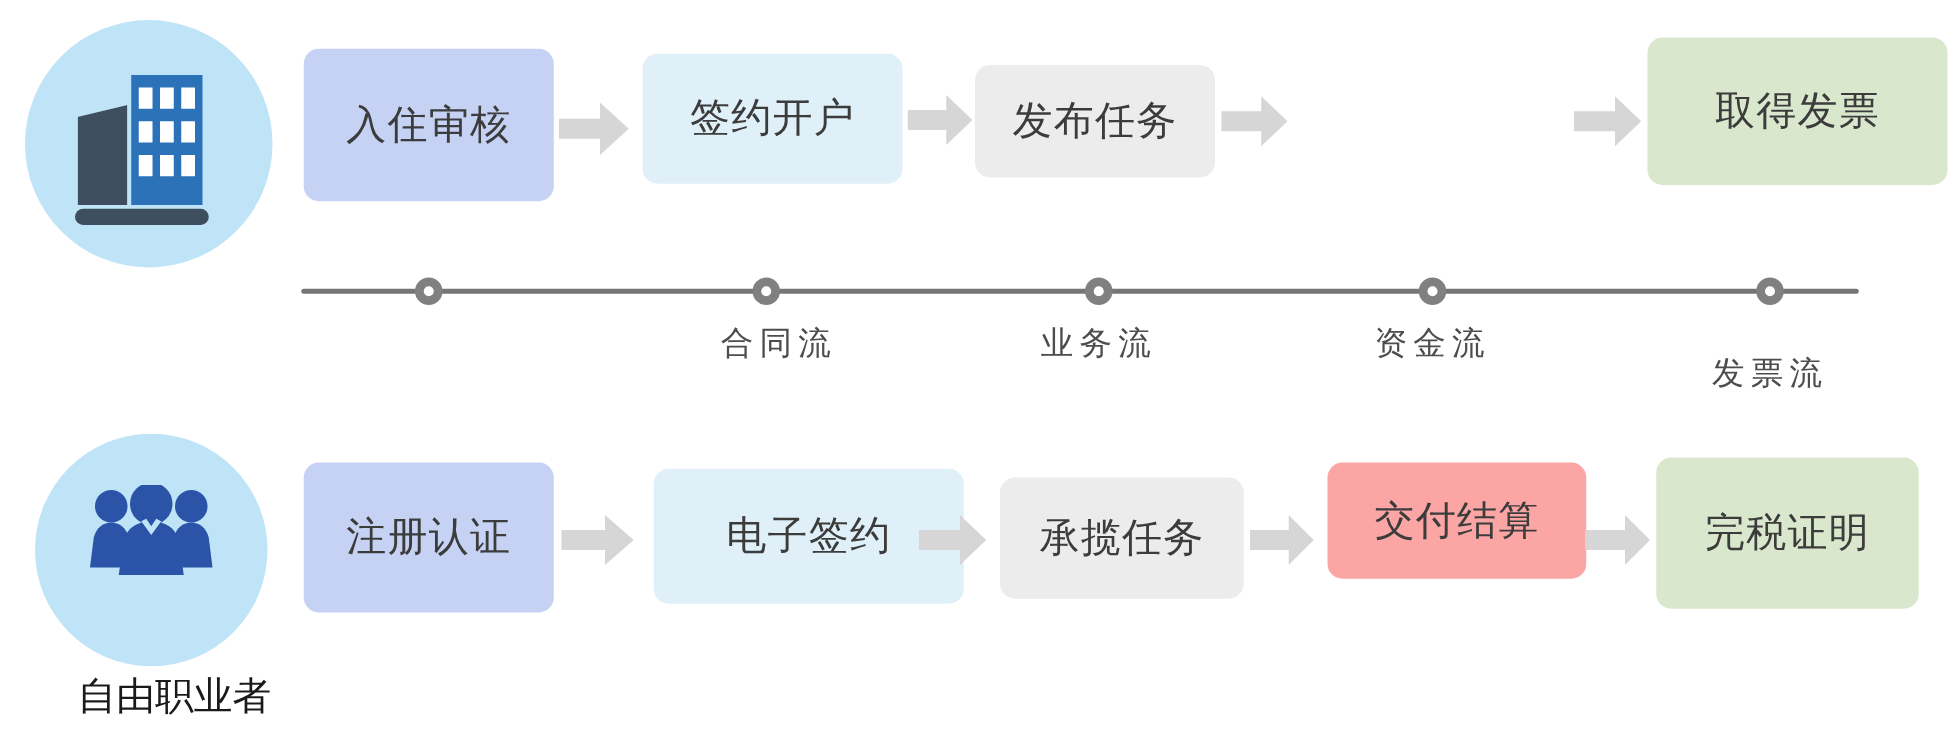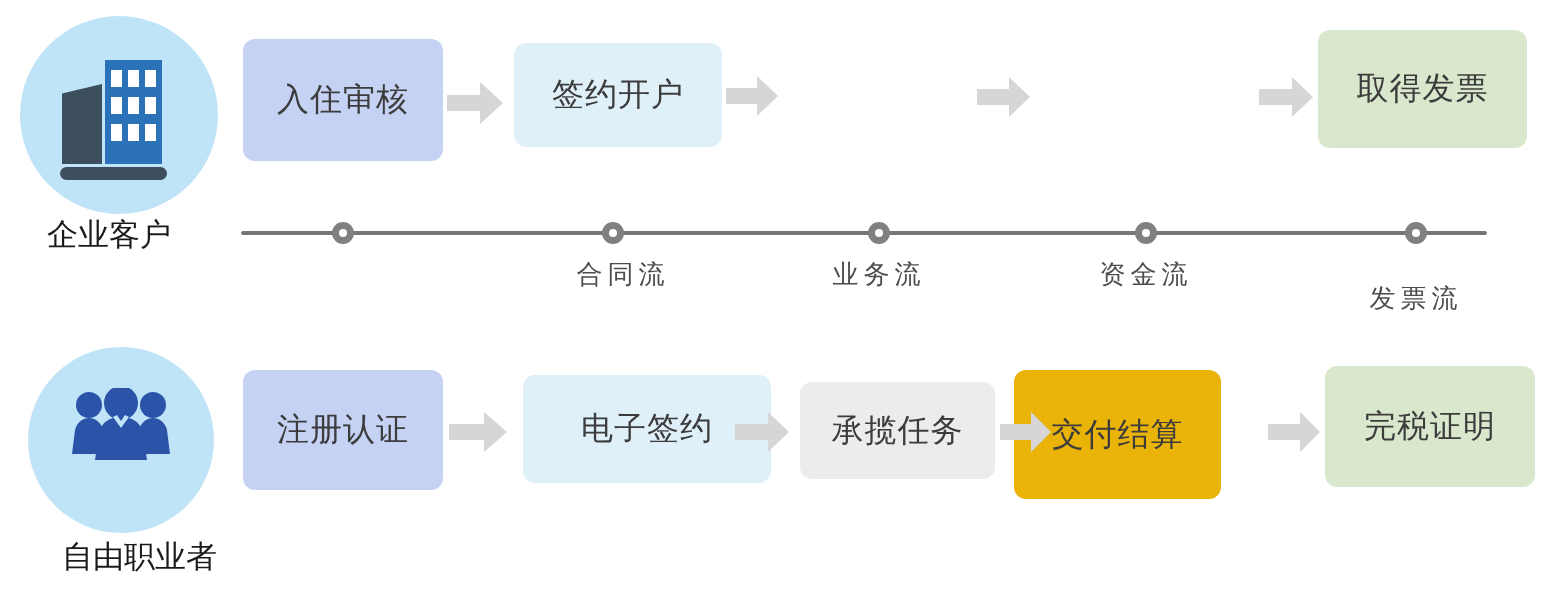--- a/index.html
+++ b/index.html
@@ -118,29 +118,29 @@
     <div class="bld-win" style="left:51px;top:51px;width:11px;height:17px;"></div>
     <div class="bld-win" style="left:68px;top:51px;width:11px;height:17px;"></div>
     <div class="bld-win" style="left:85px;top:51px;width:11px;height:17px;"></div>
     <div class="bld-win" style="left:51px;top:78px;width:11px;height:17px;"></div>
     <div class="bld-win" style="left:68px;top:78px;width:11px;height:17px;"></div>
     <div class="bld-win" style="left:85px;top:78px;width:11px;height:17px;"></div>
 
     <div class="bld-base" style="left:0px;top:121px;width:107px;height:13px;"></div>
   </div>
 
-  <div class="actor-label" style="left:47px;top:219px;">企业客户</div>
 
   <div class="pbox" style="left:243px;top:39px;width:200px;height:122px;background:#c5d2f4;">入住审核</div>
 
   <div class="pbox" style="left:514px;top:43px;width:208px;height:104px;background:#dff0f8;">签约开户</div>
 
-
-
-  <div class="pbox" style="left:1318px;top:30px;width:209px;height:118px;background:#d9e8cd;">取得发票</div>
+  <div class="pbox" style="left:780px;top:52px;width:192px;height:90px;background:#ececec;">发布任务</div>
+
+
+  <div class="pbox" style="left:1318px;top:30px;width:240px;height:118px;background:#d9e8cd;">取得发票</div>
 
   <div class="barrow" style="left:447px;top:82px;">
     <svg width="56" height="42" viewBox="0 0 56 42">
         <path d="M0 13 L33 13 L33 0 L56 21 L33 42 L33 29 L0 29 Z" fill="#d6d6d6"></path>
       </svg>
   </div>
   <div class="barrow" style="left:726px;top:76px;">
     <svg width="52" height="40" viewBox="0 0 52 40">
         <path d="M0 12 L31 12 L31 0 L52 20 L31 40 L31 28 L0 28 Z" fill="#d6d6d6"></path>
       </svg>
@@ -188,21 +188,21 @@
   </div>
 
   <div class="actor-label" style="left:38px;top:541px;margin-left:24px;">自由职业者</div>
 
   <div class="pbox" style="left:243px;top:370px;width:200px;height:120px;background:#c5d2f4;">注册认证</div>
 
   <div class="pbox" style="left:523px;top:375px;width:248px;height:108px;background:#dff0f8;">电子签约</div>
 
   <div class="pbox" style="left:800px;top:382px;width:195px;height:97px;background:#ececec;">承揽任务</div>
 
-  <div class="pbox" style="left:1014px;top:370px;width:207px;height:129px;background:#eab308;">交付结算</div>
+  <div class="pbox" style="left:1062px;top:370px;width:207px;height:93px;background:#fca5a5;">交付结算</div>
 
   <div class="pbox" style="left:1325px;top:366px;width:210px;height:121px;background:#d9e8cd;">完税证明</div>
 
   <div class="barrow" style="left:449px;top:412px;">
     <svg width="58" height="40" viewBox="0 0 58 40">
         <path d="M0 12 L35 12 L35 0 L58 20 L35 40 L35 28 L0 28 Z" fill="#d6d6d6"></path>
       </svg>
   </div>
   <div class="barrow" style="left:735px;top:412px;">
     <svg width="54" height="40" viewBox="0 0 54 40">

